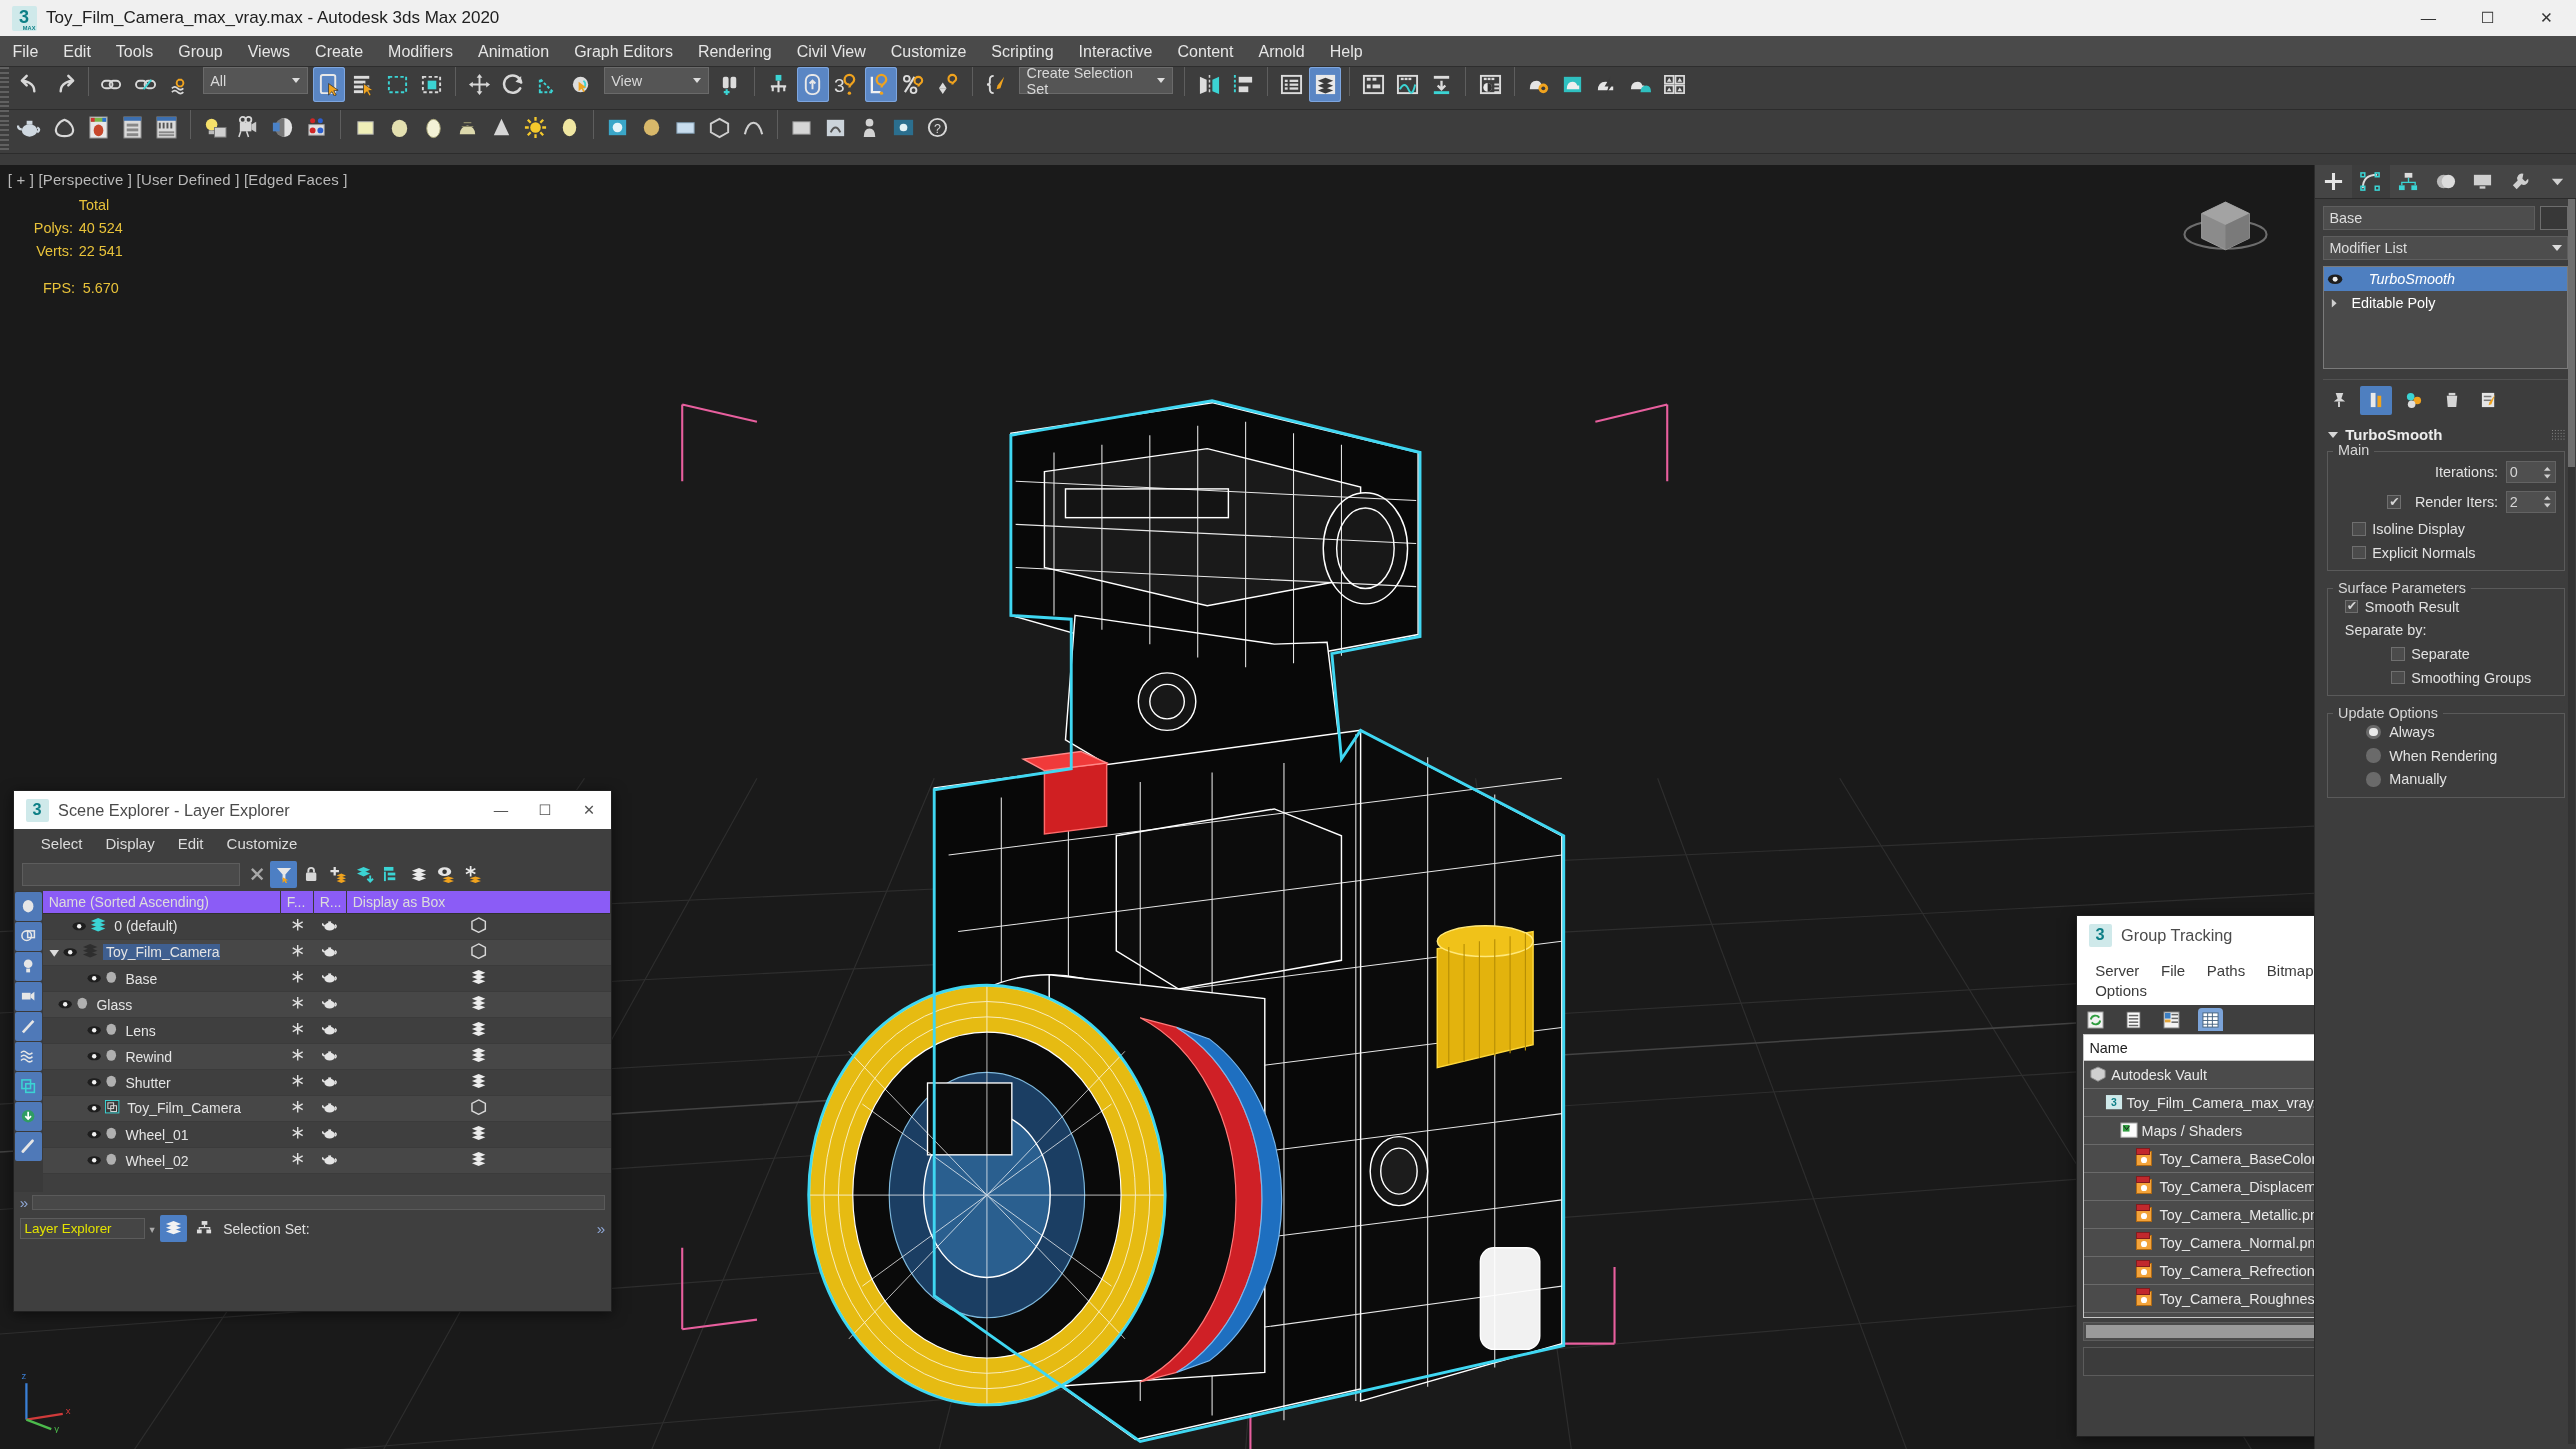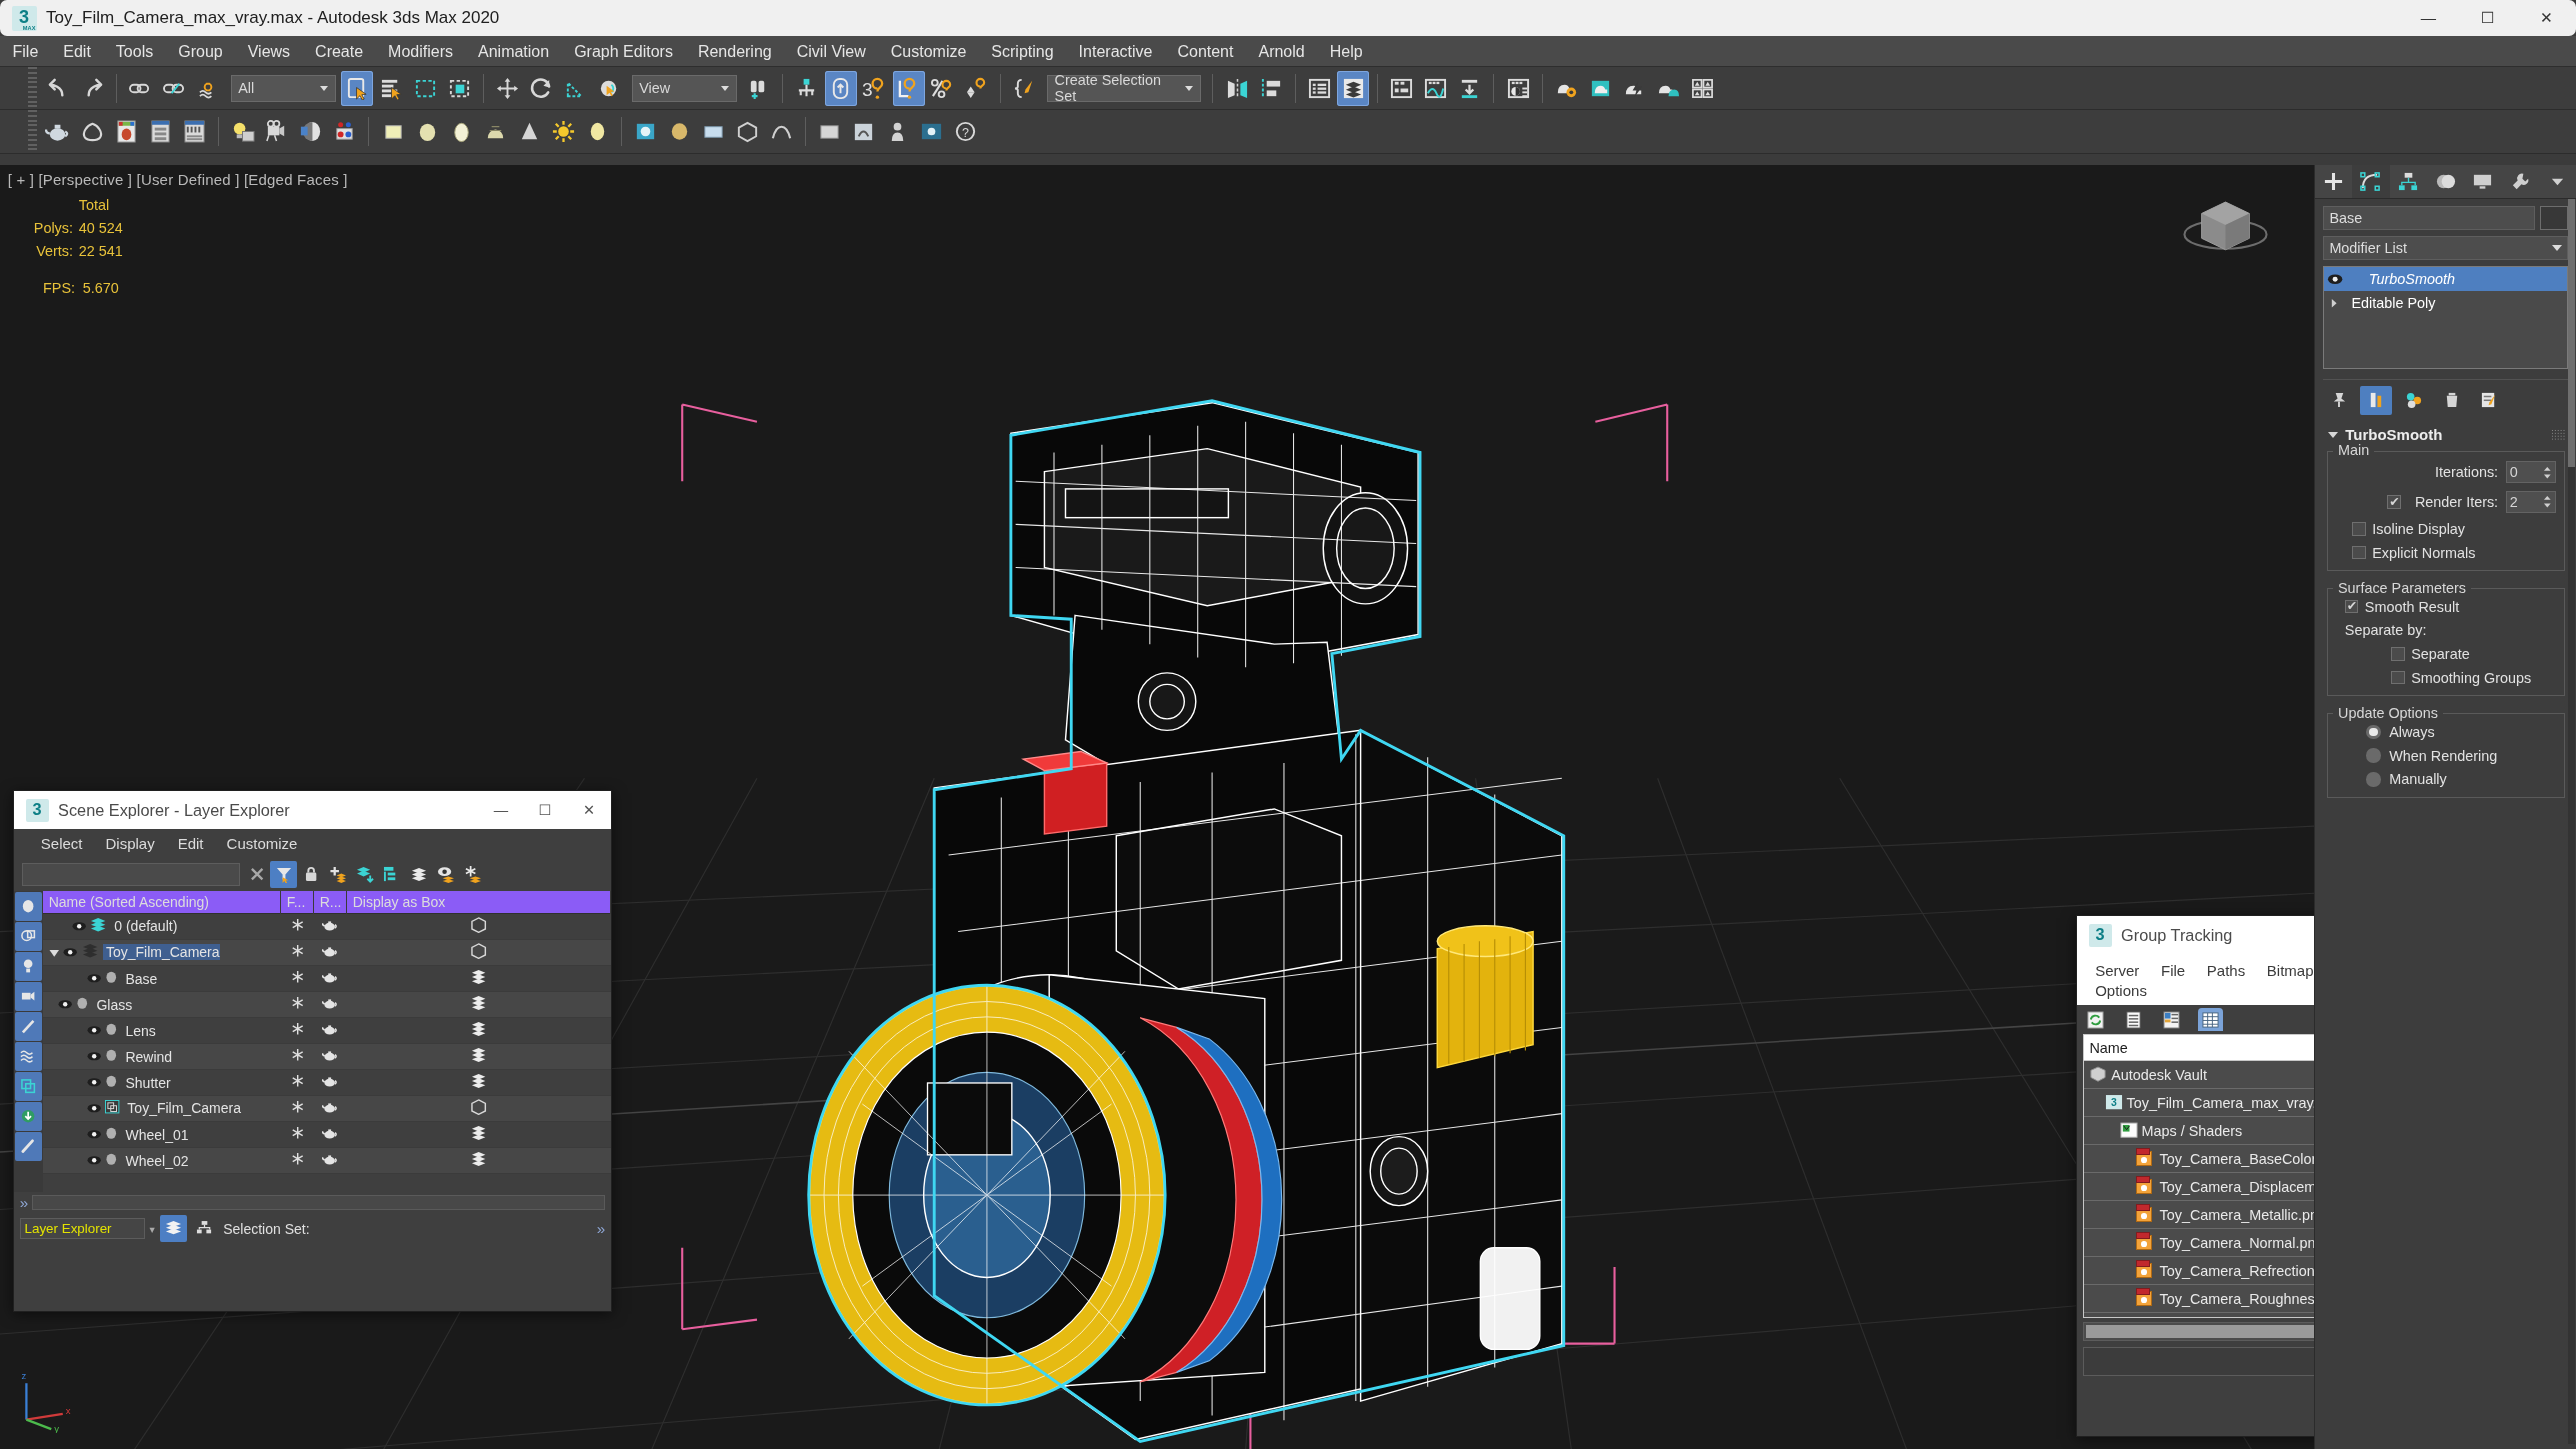--- a/index.html
+++ b/index.html
@@ -1,21 +1,21 @@
 <!DOCTYPE html>
 <html><head>
 <meta charset="utf-8">
 <style>
   * { box-sizing: border-box; margin:0; padding:0; }
   html,body { width:2576px; height:1449px; overflow:hidden; background:#3b3b3b;
     font-family:"Liberation Sans", sans-serif; }
   body { position:relative; }
 
   
-  .titlebar { height:36px; background:#f0f0f0; display:flex; align-items:center; position:relative;border-radius:7px; }
+  .titlebar { height:36px; background:#f0f0f0; display:flex; align-items:center; position:relative; }
   .tb-icon { width:25px; height:25px; margin-left:11.5px; margin-right:9.6px; position:relative;
      background:#cfe9ea; border-radius:1.9px; }
   .tb-icon::after{ content:"3"; position:absolute; inset:0; color:#0d7f86; font-size:18px;
      font-weight:bold; text-align:center; line-height:23px; }
   .tb-icon .mx{ position:absolute; right:1px; bottom:0px; font-size:5.7px; color:#0d7f86; font-weight:bold;}
   .tb-title { font-size:17px; color:#202020; }
   .tb-btns { position:absolute; right:0; top:0; height:36px; display:flex; }
   .tb-btn { width:59px; height:36px; display:flex; align-items:center; justify-content:center;
      color:#333; font-size:15.3px; }
 
@@ -28,22 +28,22 @@
      margin-right:9.6px; border:1px solid #6c6c6c; }
   .signin .lbl{ color:#efefef; font-size:14.4px; margin:0 25px 0 5.7px;}
   .caret { width:0;height:0;border-left:5.7px solid transparent;border-right:5.7px solid transparent;
      border-top:6.7px solid #dcdcdc; }
   .ws-label { color:#e6e6e6; font-size:15px; margin-right:5.7px;}
   .ws-select { background:#5b5b5b; border:1px solid #6c6c6c; height:25px; width:402px;
      display:flex; align-items:center; justify-content:space-between; padding:0 7.7px; margin-right:3.8px;}
   .ws-select span{ color:#cfcfcf; font-size:15px;}
 
   
-  .toolbar { background:#3d3d3d; display:flex; align-items:center; position:relative;
-     border-bottom:1px solid #2c2c2c;padding-left:28px; }
+  .toolbar { background:#3d3d3d; display:flex; position:relative;
+     border-bottom:1px solid #2c2c2c; }
   .tbar1 { height:43px; }
   .tbar2 { height:44px; }
   .grip { width:8.6px; height:100%; background:
      repeating-linear-gradient(to bottom, #6a6a6a 0 1.9px, transparent 1.9px 4.8px);
      margin-right:4.8px; opacity:.8;}
   .ti { width:32px; height:35px; margin:0 1px; display:flex; align-items:center; justify-content:center;
      border-radius:2.9px; position:relative; }
   .ti.on { background:#5a86c4; box-shadow:inset 0 0 0 1px #7ea6df; }
   .ti svg{ display:block; }
   .sep { width:1px; height:29px; background:#5e5e5e; margin:0 6.7px; }

